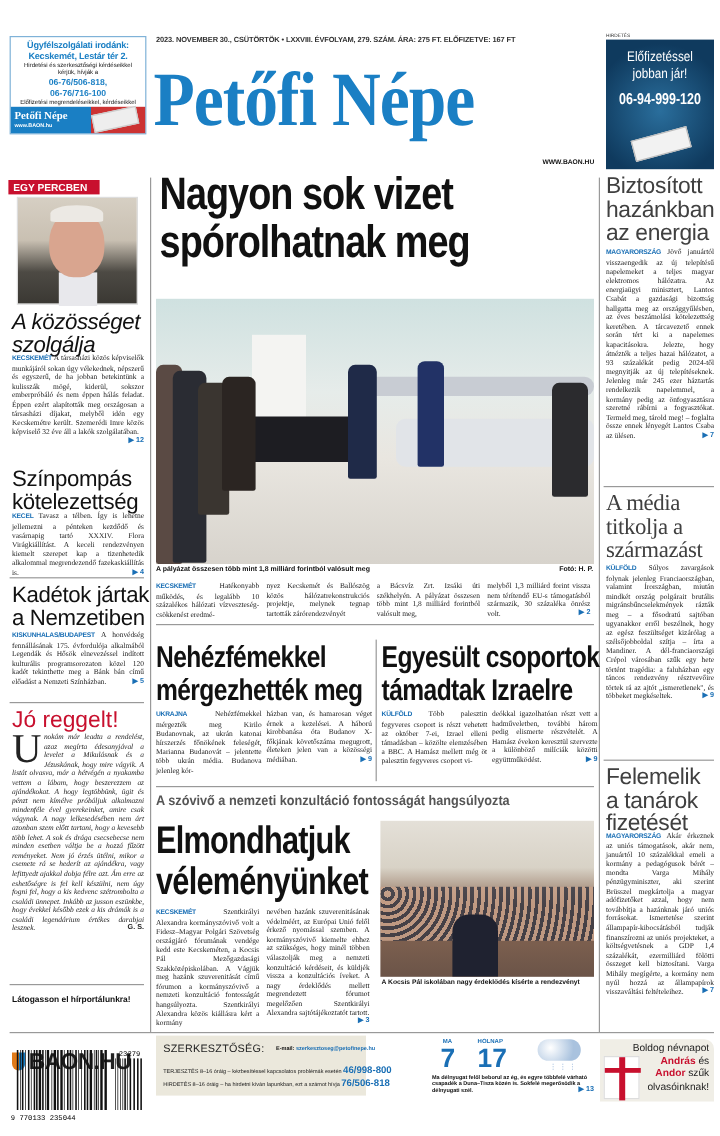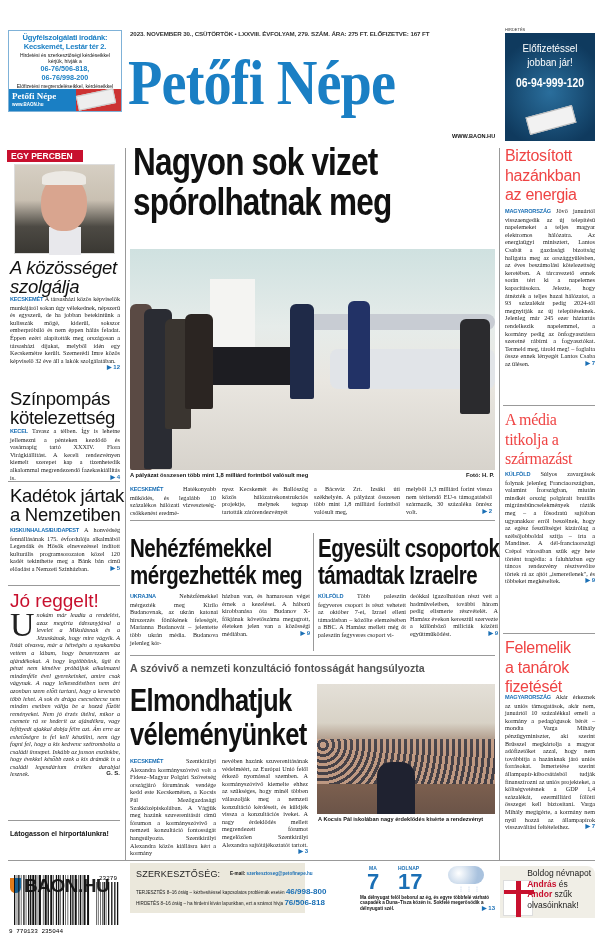--- a/index.html
+++ b/index.html
@@ -88,21 +88,21 @@
 #el-kicker{left:130px;top:662px;font-size:11.5px;font-weight:bold;color:#555;white-space:nowrap;transform:scaleX(0.92);transform-origin:left top;}
 #h-elmond{left:130px;top:683px;font-size:32px;font-weight:bold;line-height:34px;letter-spacing:-0.8px;white-space:nowrap;transform:scaleX(0.8);transform-origin:left top;}
 #el-c1{position:absolute;left:130px;top:757px;width:86px;}
 #el-c2{position:absolute;left:222px;top:757px;width:86px;}
 #el-photo{left:317px;top:684px;width:178px;height:130px;background:linear-gradient(180deg,#e4e0d8 0%,#d8d2c6 30%,#8c6a55 55%,#6b5448 100%);overflow:hidden;}
 #el-photo .crowd{position:absolute;left:0;top:55px;width:178px;height:45px;background:repeating-radial-gradient(circle at 6px 6px,#c9a28a 0 3px,#3a3a44 3px 6px);opacity:.85;}
 #el-photo .speaker{position:absolute;left:60px;top:78px;width:38px;height:52px;background:#1f2230;border-radius:14px 14px 0 0;}
 #el-caption{left:318px;top:816px;font-size:5.6px;font-weight:bold;color:#111;white-space:nowrap;}
 
 
-.rh{font-size:16px;color:#ef4444;line-height:19.5px;letter-spacing:-0.3px;}
+.rh{font-size:19px;color:#404040;line-height:19.5px;letter-spacing:-0.3px;}
 #h-biztos{left:505px;top:146px;}
 #b-biztos{left:505px;top:207px;width:90px;}
 #rule-r1{left:503px;top:405px;width:92px;height:1px;}
 #h-media{left:505px;top:410px;font-family:Liberation Serif, serif;}
 #b-media{left:505px;top:470px;width:90px;}
 #rule-r2{left:503px;top:633px;width:92px;height:1px;}
 #h-felemelik{left:505px;top:638px;}
 #b-felemelik{left:505px;top:693px;width:90px;}
 
 
@@ -116,32 +116,32 @@
 #weather{left:360px;top:863px;width:135px;height:55px;}
 .wlabel{position:absolute;font-size:5px;font-weight:bold;color:#1a6fb5;}
 .wnum{position:absolute;font-size:22px;font-weight:bold;color:#1a6fb5;line-height:22px;}
 #w-cloud{position:absolute;left:88px;top:3px;width:36px;height:18px;border-radius:10px;background:radial-gradient(circle at 30% 40%,#fff,#a9c2de 70%);}
 #w-rain{position:absolute;left:98px;top:22px;font-size:6px;color:#8fb1d9;letter-spacing:2px;}
 #w-text{position:absolute;left:0;top:32px;width:135px;font-size:4.6px;line-height:5.4px;font-weight:bold;}
 #nevnap{left:500px;top:866px;width:95px;height:52px;background:#f0eee6;border-radius:0 8px 0 0;}
 #nevnap .gift{position:absolute;left:3px;top:14px;width:30px;height:36px;background:#fff;border:1px solid #ddd;}
 #nevnap .gift::before{content:"";position:absolute;left:12px;top:0;width:5px;height:36px;background:#c8102e;}
 #nevnap .gift::after{content:"";position:absolute;left:0;top:9px;width:30px;height:4px;background:#c8102e;}
-#nevnap .txt{position:absolute;right:4px;top:2px;font-size:8.5px;line-height:10.5px;color:#222;white-space:nowrap;}
+#nevnap .txt{position:absolute;right:4px;top:2px;font-size:8.5px;text-align:right;line-height:10.5px;color:#222;white-space:nowrap;}
 #nevnap .txt .red{color:#c8102e;font-weight:bold;}
 </style>
 </head>
 <body>
 
 <div id="ad-left" class="abs">
   <div class="t1">Ügyfélszolgálati irodánk:</div>
   <div class="t1" style="margin-top:0">Kecskemét, Lestár tér 2.</div>
   <div class="t2" style="padding:1px 8px">Hirdetési és szerkesztőségi kérdéseikkel kérjük, hívják a</div>
   <div class="ph">06-76/506-818,</div>
-  <div class="ph">06-76/998-200</div>
+  <div class="ph">06-76/716-100</div>
   <div class="t2" style="padding:1px 3px">Előfizetési megrendeléseikkel, kérdéseikkel kérjük, hívják a</div>
   <div class="t2" style="color:#1a7fc4;font-weight:bold;font-size:6.5px">06-46/998-800</div>
   <div class="t2">helyi tarifás számot!</div>
   <div class="foot">
     <span class="brand">Petőfi Népe</span>
     <span class="url">www.BAON.hu</span>
     <span class="paper"></span>
   </div>
 </div>
 

